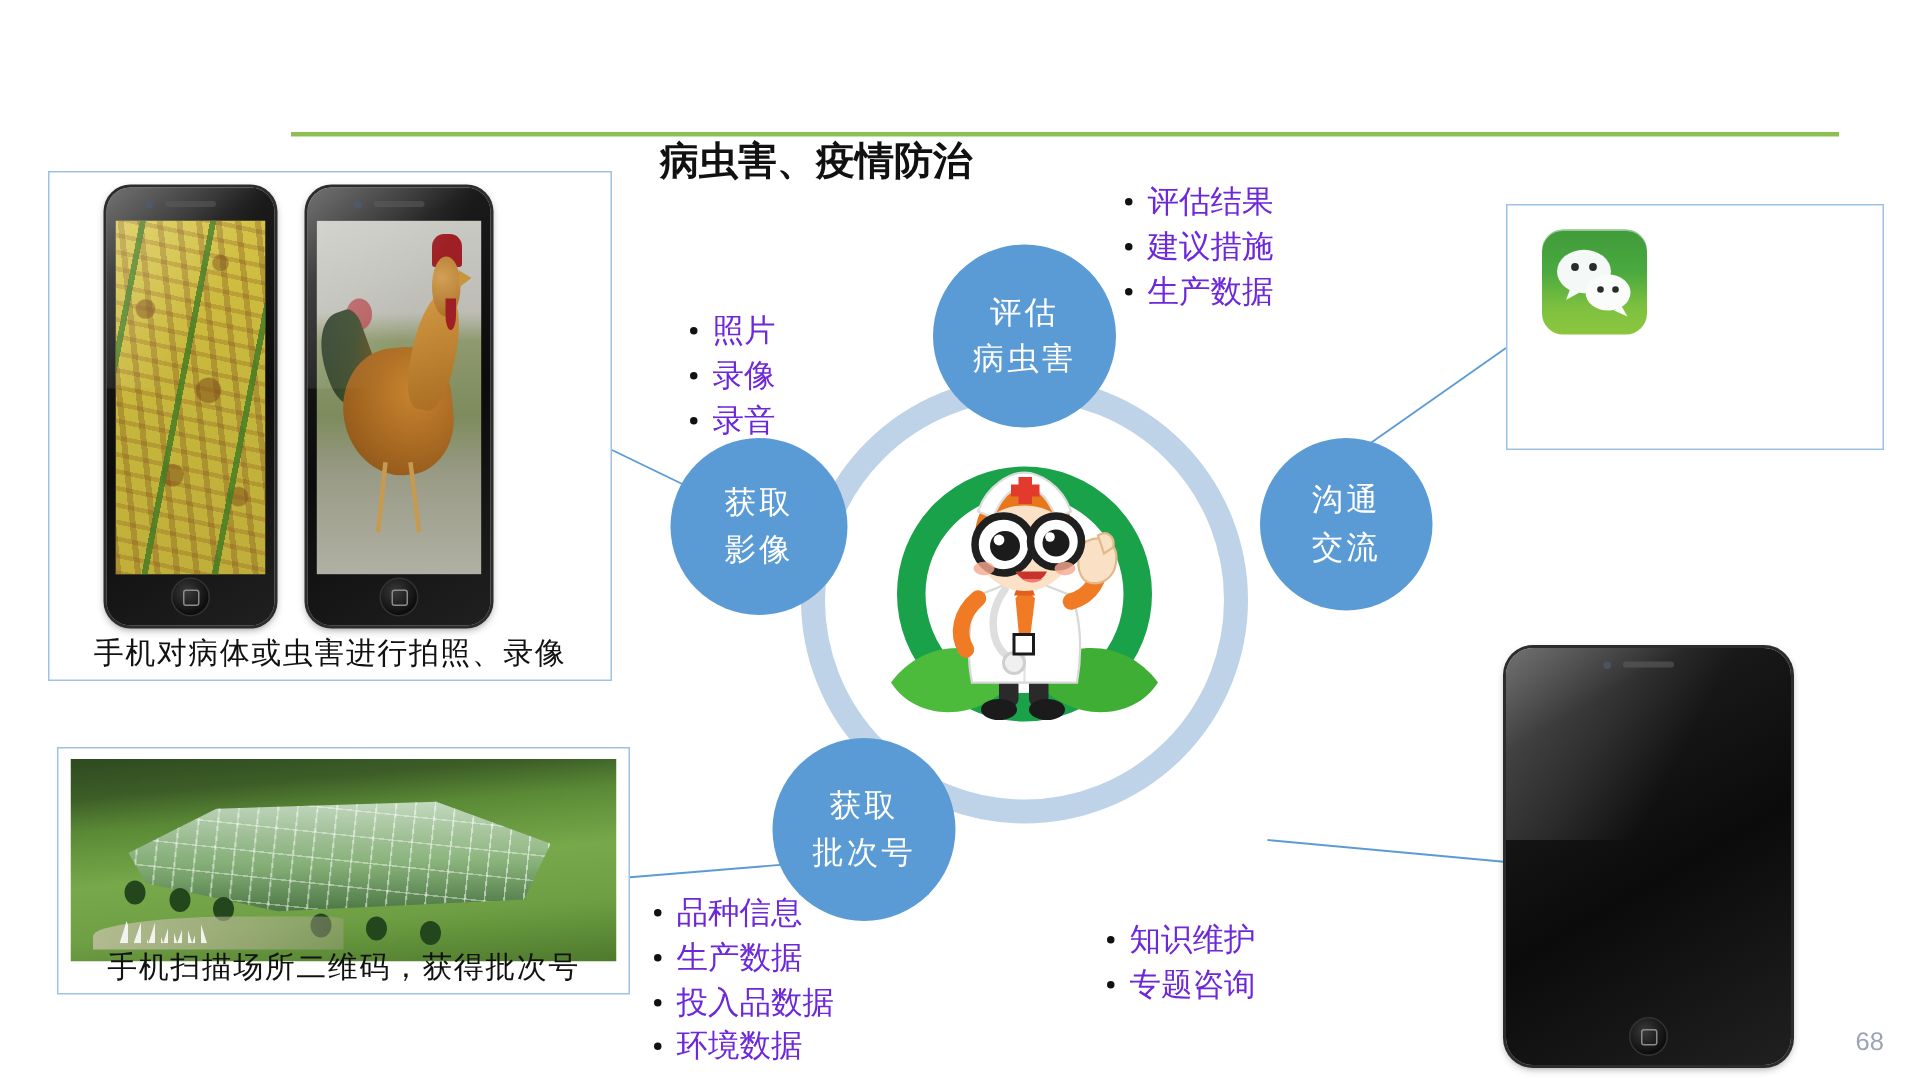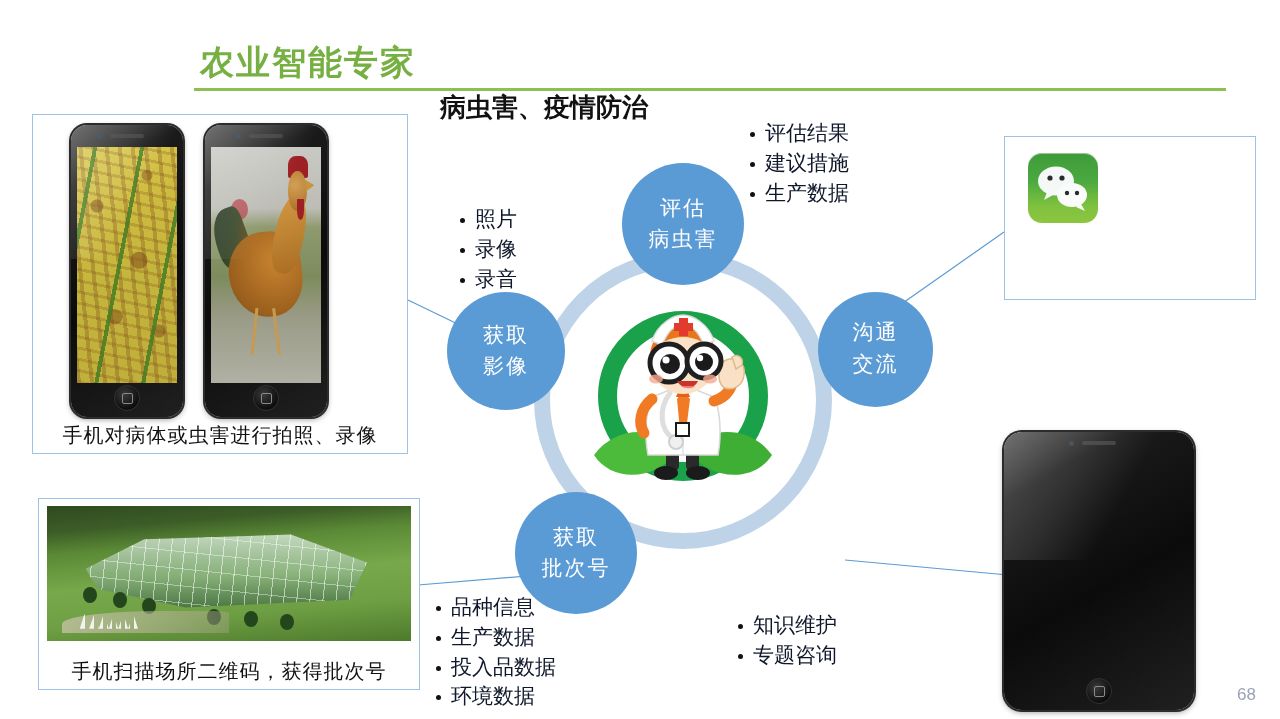--- a/index.html
+++ b/index.html
@@ -199,22 +199,22 @@
   .mascot{position:absolute;left:586px;top:305px;width:195px;height:195px;}
   .mascot .ringgreen{
     position:absolute;left:12px;top:6px;width:170px;height:170px;
     border:19px solid #19A24A;border-radius:50%;box-sizing:border-box;
   }
   .mascot svg{position:absolute;left:0;top:0;}
 
   
   .bullets{
     position:absolute;
-    font-size:21px;line-height:1.42;color:#0f172a;
-    font-family:Liberation Mono, monospace;
+    font-size:21px;line-height:1.42;color:#6d28d9;
+    font-family:Liberation Sans, sans-serif;
     white-space:nowrap;
   }
   .bullets div{position:relative;padding-left:17px;}
   .bullets div:before{
     content:"";position:absolute;left:2px;top:12px;
     width:5px;height:5px;border-radius:50%;background:#111;
   }
 
   
   .connectors{position:absolute;left:0;top:0;width:1280px;height:719px;pointer-events:none;}
@@ -231,21 +231,20 @@
     position:absolute;right:24px;bottom:14px;
     font-size:17px;color:#9AA4B4;
     font-family:"Liberation Sans",sans-serif;
   }
 </style>
 </head>
 <body>
 
 <div class="slide">
 
-  <div class="slide-title">农业智能专家</div>
   <div class="title-rule"></div>
   <div class="section-title">病虫害、疫情防治</div>
 
   <svg class="connectors">
 
     <line x1="408" y1="300" x2="470" y2="330" stroke="#5B9BD5" stroke-width="1.2"></line>
 
     <line x1="900" y1="305" x2="1004" y2="232" stroke="#5B9BD5" stroke-width="1.2"></line>
 
     <line x1="418" y1="585" x2="540" y2="575" stroke="#5B9BD5" stroke-width="1.2"></line>
@@ -282,21 +281,21 @@
           <div class="leg r"></div>
         </div>
       </div>
       <div class="glare"></div>
       <div class="home"></div>
     </div>
 
     <div class="frame-caption">手机对病体或虫害进行拍照、录像</div>
   </div>
 
-  <div class="photo-frame" style="left:38px;top:498px;width:382px;height:192px;">
+  <div class="photo-frame" style="left:38px;top:498px;width:382px;height:165px;">
     <div style="position:absolute;left:8px;top:7px;right:8px;height:135px;overflow:hidden;">
       <div class="img-greenhouse">
         <div class="house"></div>
         <div class="tree" style="left:10%;top:60%"></div>
         <div class="tree" style="left:18%;top:64%"></div>
         <div class="tree" style="left:26%;top:68%"></div>
         <div class="tree" style="left:44%;top:76%"></div>
         <div class="tree" style="left:54%;top:78%"></div>
         <div class="tree" style="left:64%;top:80%"></div>
         <div class="path"></div>
@@ -391,21 +390,21 @@
   <div class="node" style="left:622px;top:163px;width:122px;height:122px;">
     <span>评估</span>
     <span>病虫害</span>
   </div>
 
   <div class="node" style="left:447px;top:292px;width:118px;height:118px;">
     <span>获取</span>
     <span>影像</span>
   </div>
 
-  <div class="node" style="left:818px;top:292px;width:115px;height:115px;font-family:Liberation Mono, monospace;">
+  <div class="node" style="left:840px;top:292px;width:115px;height:115px;">
     <span>沟通</span>
     <span>交流</span>
   </div>
 
   <div class="node" style="left:515px;top:492px;width:122px;height:122px;">
     <span>获取</span>
     <span>批次号</span>
   </div>
 
 

